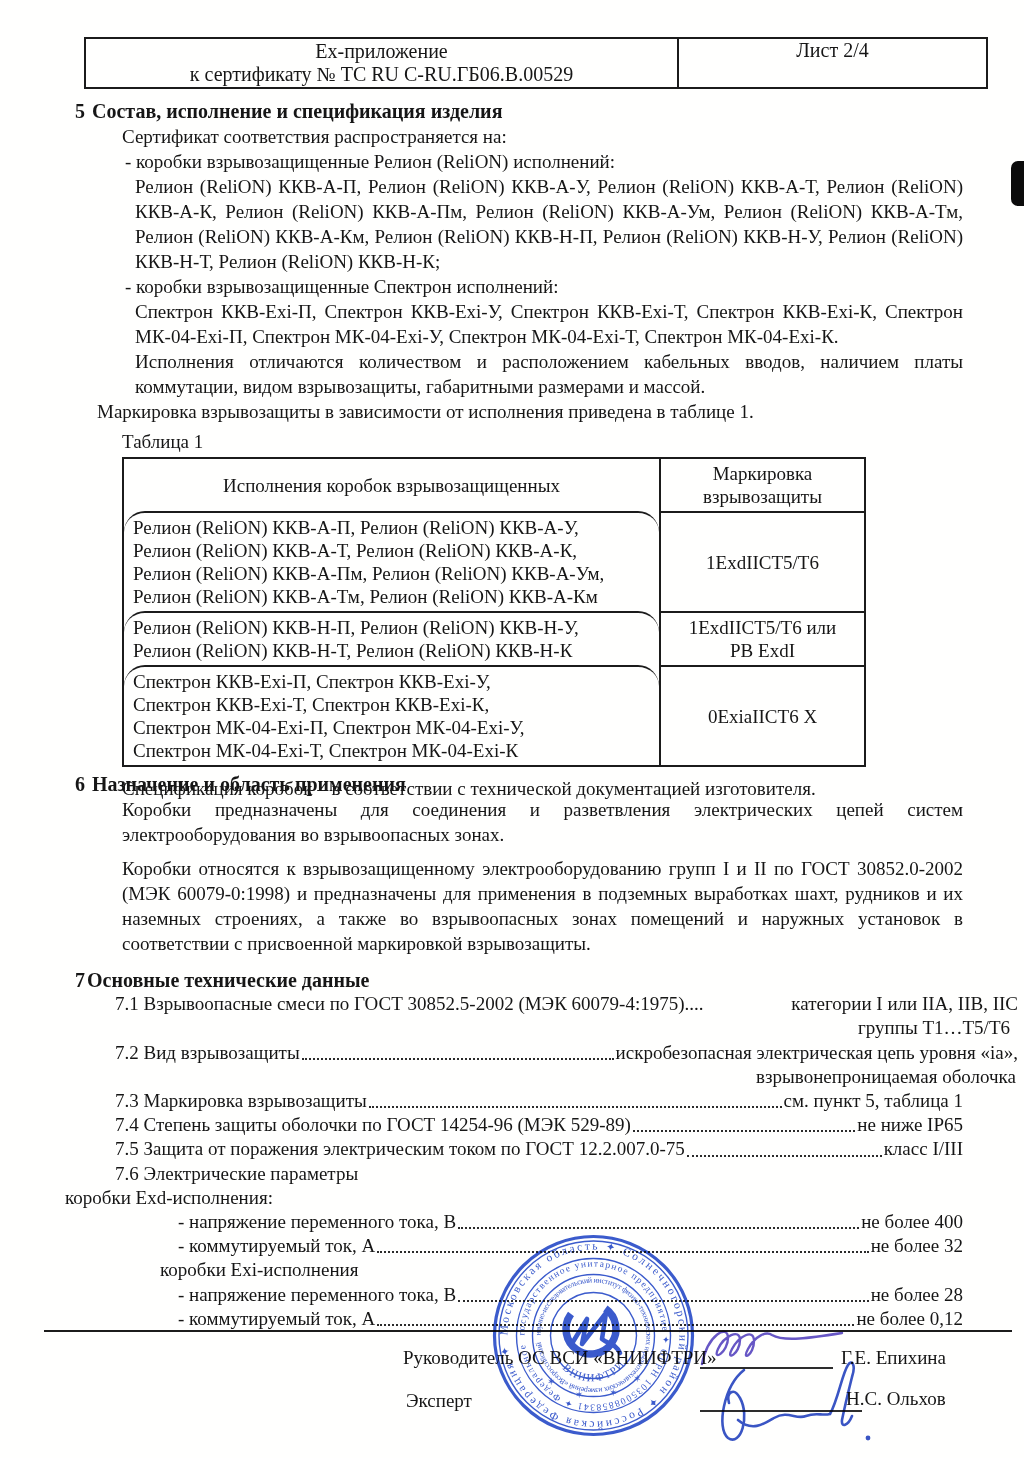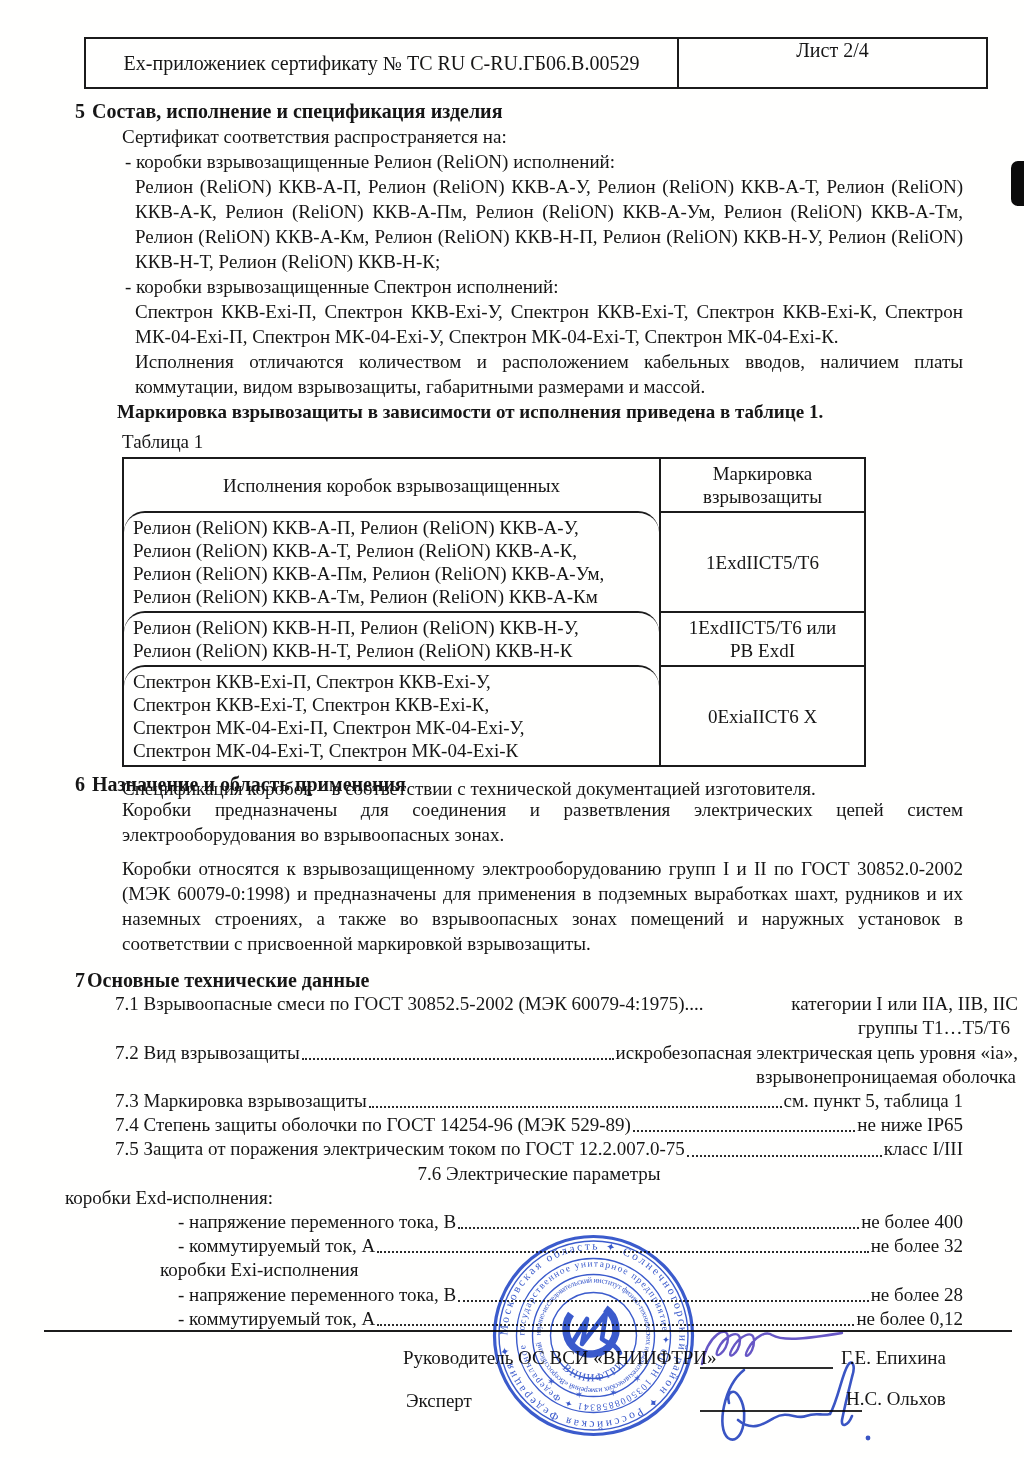--- a/index.html
+++ b/index.html
@@ -7,21 +7,21 @@
     position:relative;width:1024px;height:1458px;background:#fffffe;
     font-family:"Liberation Serif","DejaVu Serif",serif;color:#161616;
     overflow:hidden;margin:0 auto;
   }
   
   .header-box{
     position:absolute;left:84px;top:37px;width:904px;height:52px;
     border:2px solid #1b1b1b;box-sizing:border-box;display:grid;
     grid-template-columns:593px 1fr;font-size:20px;line-height:23px;
   }
-  .header-left{border-right:2px solid #1b1b1b;display:flex;flex-direction:row;
+  .header-left{border-right:2px solid #1b1b1b;display:flex;flex-direction:column;
     align-items:center;justify-content:center;text-align:center;}
   .header-right{display:flex;align-items:flex-start;justify-content:center;}
   
   .sec{position:absolute;left:45px;width:918px;font-size:19px;line-height:25px;}
   .sec-head{display:flex;font-weight:bold;font-size:20px;}
   .sec-num{width:47px;padding-left:30px;box-sizing:border-box;flex:0 0 47px;}
   .ind{margin-left:77px;}
   .ind2{margin-left:90px;}
   .just{text-align:justify;}
   .preline{white-space:pre-line;}
@@ -75,21 +75,21 @@
     <div class="sec-head">
       <span class="sec-num">5</span>
       <span>Состав, исполнение и спецификация изделия</span>
     </div>
     <div class="ind">Сертификат соответствия распространяется на:</div>
     <div class="ind" style="margin-left:80px;">- коробки взрывозащищенные Релион (ReliON) исполнений:</div>
     <div class="ind2 just">Релион (ReliON) ККВ-А-П, Релион (ReliON) ККВ-А-У, Релион (ReliON) ККВ-А-Т, Релион (ReliON) ККВ-А-К, Релион (ReliON) ККВ-А-Пм, Релион (ReliON) ККВ-А-Ум, Релион (ReliON) ККВ-А-Тм, Релион (ReliON) ККВ-А-Км, Релион (ReliON) ККВ-Н-П, Релион (ReliON) ККВ-Н-У, Релион (ReliON) ККВ-Н-Т, Релион (ReliON) ККВ-Н-К;</div>
     <div class="ind" style="margin-left:80px;">- коробки взрывозащищенные Спектрон исполнений:</div>
     <div class="ind2 just">Спектрон ККВ-Exi-П, Спектрон ККВ-Exi-У, Спектрон ККВ-Exi-Т, Спектрон ККВ-Exi-К, Спектрон МК-04-Exi-П, Спектрон МК-04-Exi-У, Спектрон МК-04-Exi-Т, Спектрон МК-04-Exi-К.</div>
     <div class="ind2 just">Исполнения отличаются количеством и расположением кабельных вводов, наличием платы коммутации, видом взрывозащиты, габаритными размерами и массой.</div>
-    <div class="ind" style="margin-left:72px;font-weight:bold;">Маркировка взрывозащиты в зависимости от исполнения приведена в таблице 1.</div>
+    <div class="ind" style="margin-left:52px;">Маркировка взрывозащиты в зависимости от исполнения приведена в таблице 1.</div>
     <div class="ind" style="margin-top:5px;">Таблица 1</div>
 
     <div class="t1">
       <div class="cell head" style="min-height:48px;border-radius:16px;">Исполнения коробок взрывозащищенных</div>
       <div class="cell c-right head preline">Маркировка
 взрывозащиты</div>
 
       <div class="cell rowline models preline">Релион (ReliON) ККВ-А-П, Релион (ReliON) ККВ-А-У,
 Релион (ReliON) ККВ-А-Т, Релион (ReliON) ККВ-А-К,
 Релион (ReliON) ККВ-А-Пм, Релион (ReliON) ККВ-А-Ум,
@@ -150,21 +150,21 @@
       <span class="dots"></span>
       <span class="val"> не ниже IP65</span>
     </div>
 
     <div class="s7row">
       <span class="lbl">7.5 Защита от поражения электрическим током по ГОСТ 12.2.007.0-75</span>
       <span class="dots"></span>
       <span class="val">класс I/III</span>
     </div>
 
-    <div class="s7row" style="display:block;text-align:center;">7.6 Электрические параметры</div>
+    <div class="s7row" style="display:block;">7.6 Электрические параметры</div>
 
     <div class="s7row sub1" style="display:block;margin-left:20px;">коробки Exd-исполнения:</div>
 
     <div class="s7row sub2">
       <span class="lbl">- напряжение переменного тока, В</span>
       <span class="dots"></span>
       <span class="val">не более 400</span>
     </div>
     <div class="s7row sub2">
       <span class="lbl">- коммутируемый ток, А</span>

